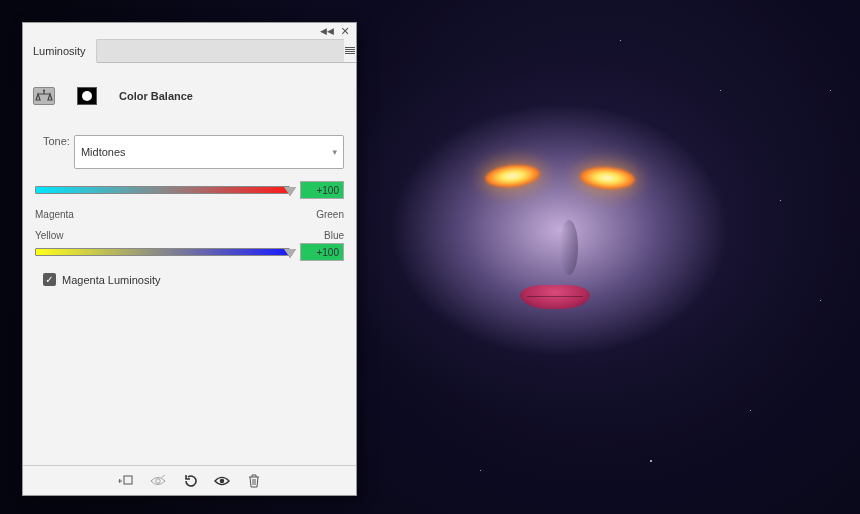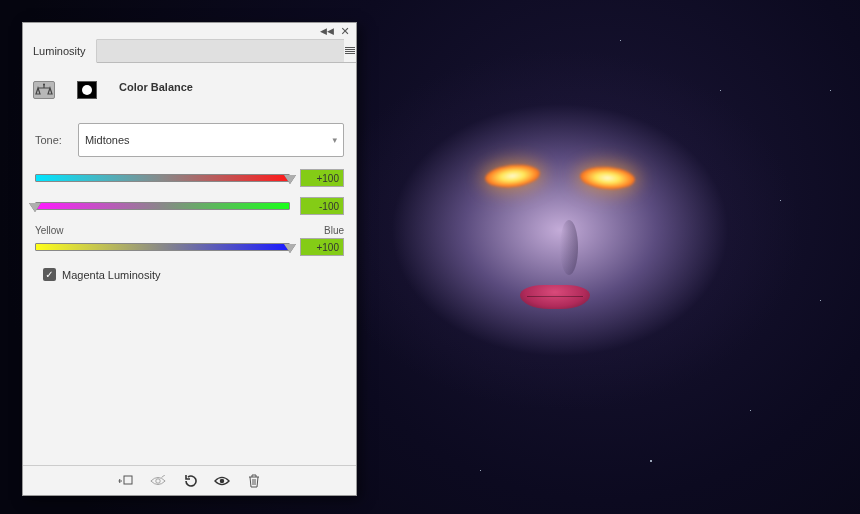--- a/index.html
+++ b/index.html
@@ -40,41 +40,41 @@
 }
 .panel-header { height: 16px; display:flex; justify-content:flex-end; align-items:center; padding:0 6px; gap:8px; }
 .hdr-ico { width:10px; height:10px; display:flex;align-items:center;justify-content:center; color:#555; cursor:pointer; }
 .menu-ico div{width:10px;height:1px;background:#555;margin:1px 0}
 
 .tab-bar { height: 24px; display:flex; border-bottom:1px solid #bbb; }
 .tab { padding: 5px 10px 4px; font-size:11px; color:#333; border-right:1px solid #ccc; background:#f3f3f3; border-top:1px solid #f3f3f3; margin-top:-1px; }
 .tab.active { background:#f3f3f3; border-bottom:1px solid #f3f3f3; position:relative; top:1px; }
 .tab-bar-fill{flex:1;background:#e0e0e0;border-top:1px solid #ccc}
 
-.adj-header { display:flex; align-items:flex-start; gap:22px; padding:18px 10px; }
+.adj-header { display:flex; align-items:center; gap:22px; padding:24px 10px; }
 .adj-ico { width:22px; height:18px; background:#b8b8b8; border:1px solid #888; position:relative; display:flex;align-items:center;justify-content:center; border-radius:2px; }
 .adj-ico svg{display:block}
 .mask-ico { width:20px; height:18px; background:#000; display:flex;align-items:center;justify-content:center; border:1px solid #555; }
 .mask-ico div{width:10px;height:10px;background:#fff;border-radius:50%}
 .adj-title{font-size:11px;font-weight:bold;color:#333}
 
 .panel-body { padding: 6px 12px 0; flex:1; }
-.tone-row { display:flex; align-items:center; gap:16px; margin-bottom:12px; }
+.tone-row { display:flex; gap:4px; margin-bottom:12px;margin-left:8px; }
 .tone-label{color:#555;font-size:11px}
 .tone-select { flex:1; height:22px; background:#fff; border:1px solid #aaa; padding:16px 6px; font-size:11px; display:flex;align-items:center;justify-content:space-between; border-radius:2px; }
 .slider-block { margin-bottom:10px; }
 .slider-labels { display:flex; justify-content:space-between; font-size:10px; color:#555; margin-bottom:2px; }
 .slider-row { display:flex; align-items:center; gap:10px; }
 .track-wrap{flex:1;position:relative;height:14px;display:flex;align-items:center}
 .track { height:8px; width:100%; border-radius:1px; border:1px solid #888; }
 .g-cr{background:linear-gradient(90deg,#00e5ff,#888,#ff1a1a)}
 .g-mg{background:linear-gradient(90deg,#ff1aff,#888,#1aff1a)}
 .g-yb{background:linear-gradient(90deg,#ffff1a,#888,#1a1aff)}
 .thumb{position:absolute;top:4px;width:0;height:0;border-left:6px solid transparent;border-right:6px solid transparent;border-top:9px solid #aeaeae;filter:drop-shadow(0 0 0.5px #555);transform:translateX(-50%)}
-.val-box{width:44px;height:18px;border:1px solid #aaa;background:#84cc16;font-size:10px;display:flex;align-items:center;justify-content:flex-end;padding:0 4px}
+.val-box{width:44px;height:18px;border:1px solid #aaa;background:#22c55e;font-size:10px;display:flex;align-items:center;justify-content:flex-end;padding:0 4px}
 
 .preserve-row{display:flex;align-items:center;gap:6px;margin-top:12px;padding-left:8px}
 .checkbox{width:13px;height:13px;background:#5a5a5a;display:flex;align-items:center;justify-content:center;border-radius:2px;color:#fff;font-size:10px;line-height:1}
 
 .panel-footer{height:30px;border-top:1px solid #ccc;display:flex;align-items:center;justify-content:center;gap:16px}
 .ft-ico{width:16px;height:16px;display:flex;align-items:center;justify-content:center;color:#555;cursor:pointer}
 </style>
 </head>
 <body>
 
@@ -137,26 +137,23 @@
       <div class="slider-row">
         <div class="track-wrap">
           <div class="track g-cr"></div>
           <div class="thumb" style="left:100%"></div>
         </div>
         <div class="val-box">+100</div>
       </div>
     </div>
 
     <div class="slider-block">
-      <div class="slider-row">
-        <div class="track-wrap">
-          <div class="track g-mg"></div>
-          <div class="thumb" style="left:0%"></div>
-        </div>
-        <div class="val-box">-100</div>
+      <div class="slider-labels">
+        <span>Magenta</span>
+        <span>Green</span>
       </div>
     </div>
 
     <div class="slider-block">
       <div class="slider-labels">
         <span>Yellow</span>
         <span>Blue</span>
       </div>
       <div class="slider-row">
         <div class="track-wrap">

